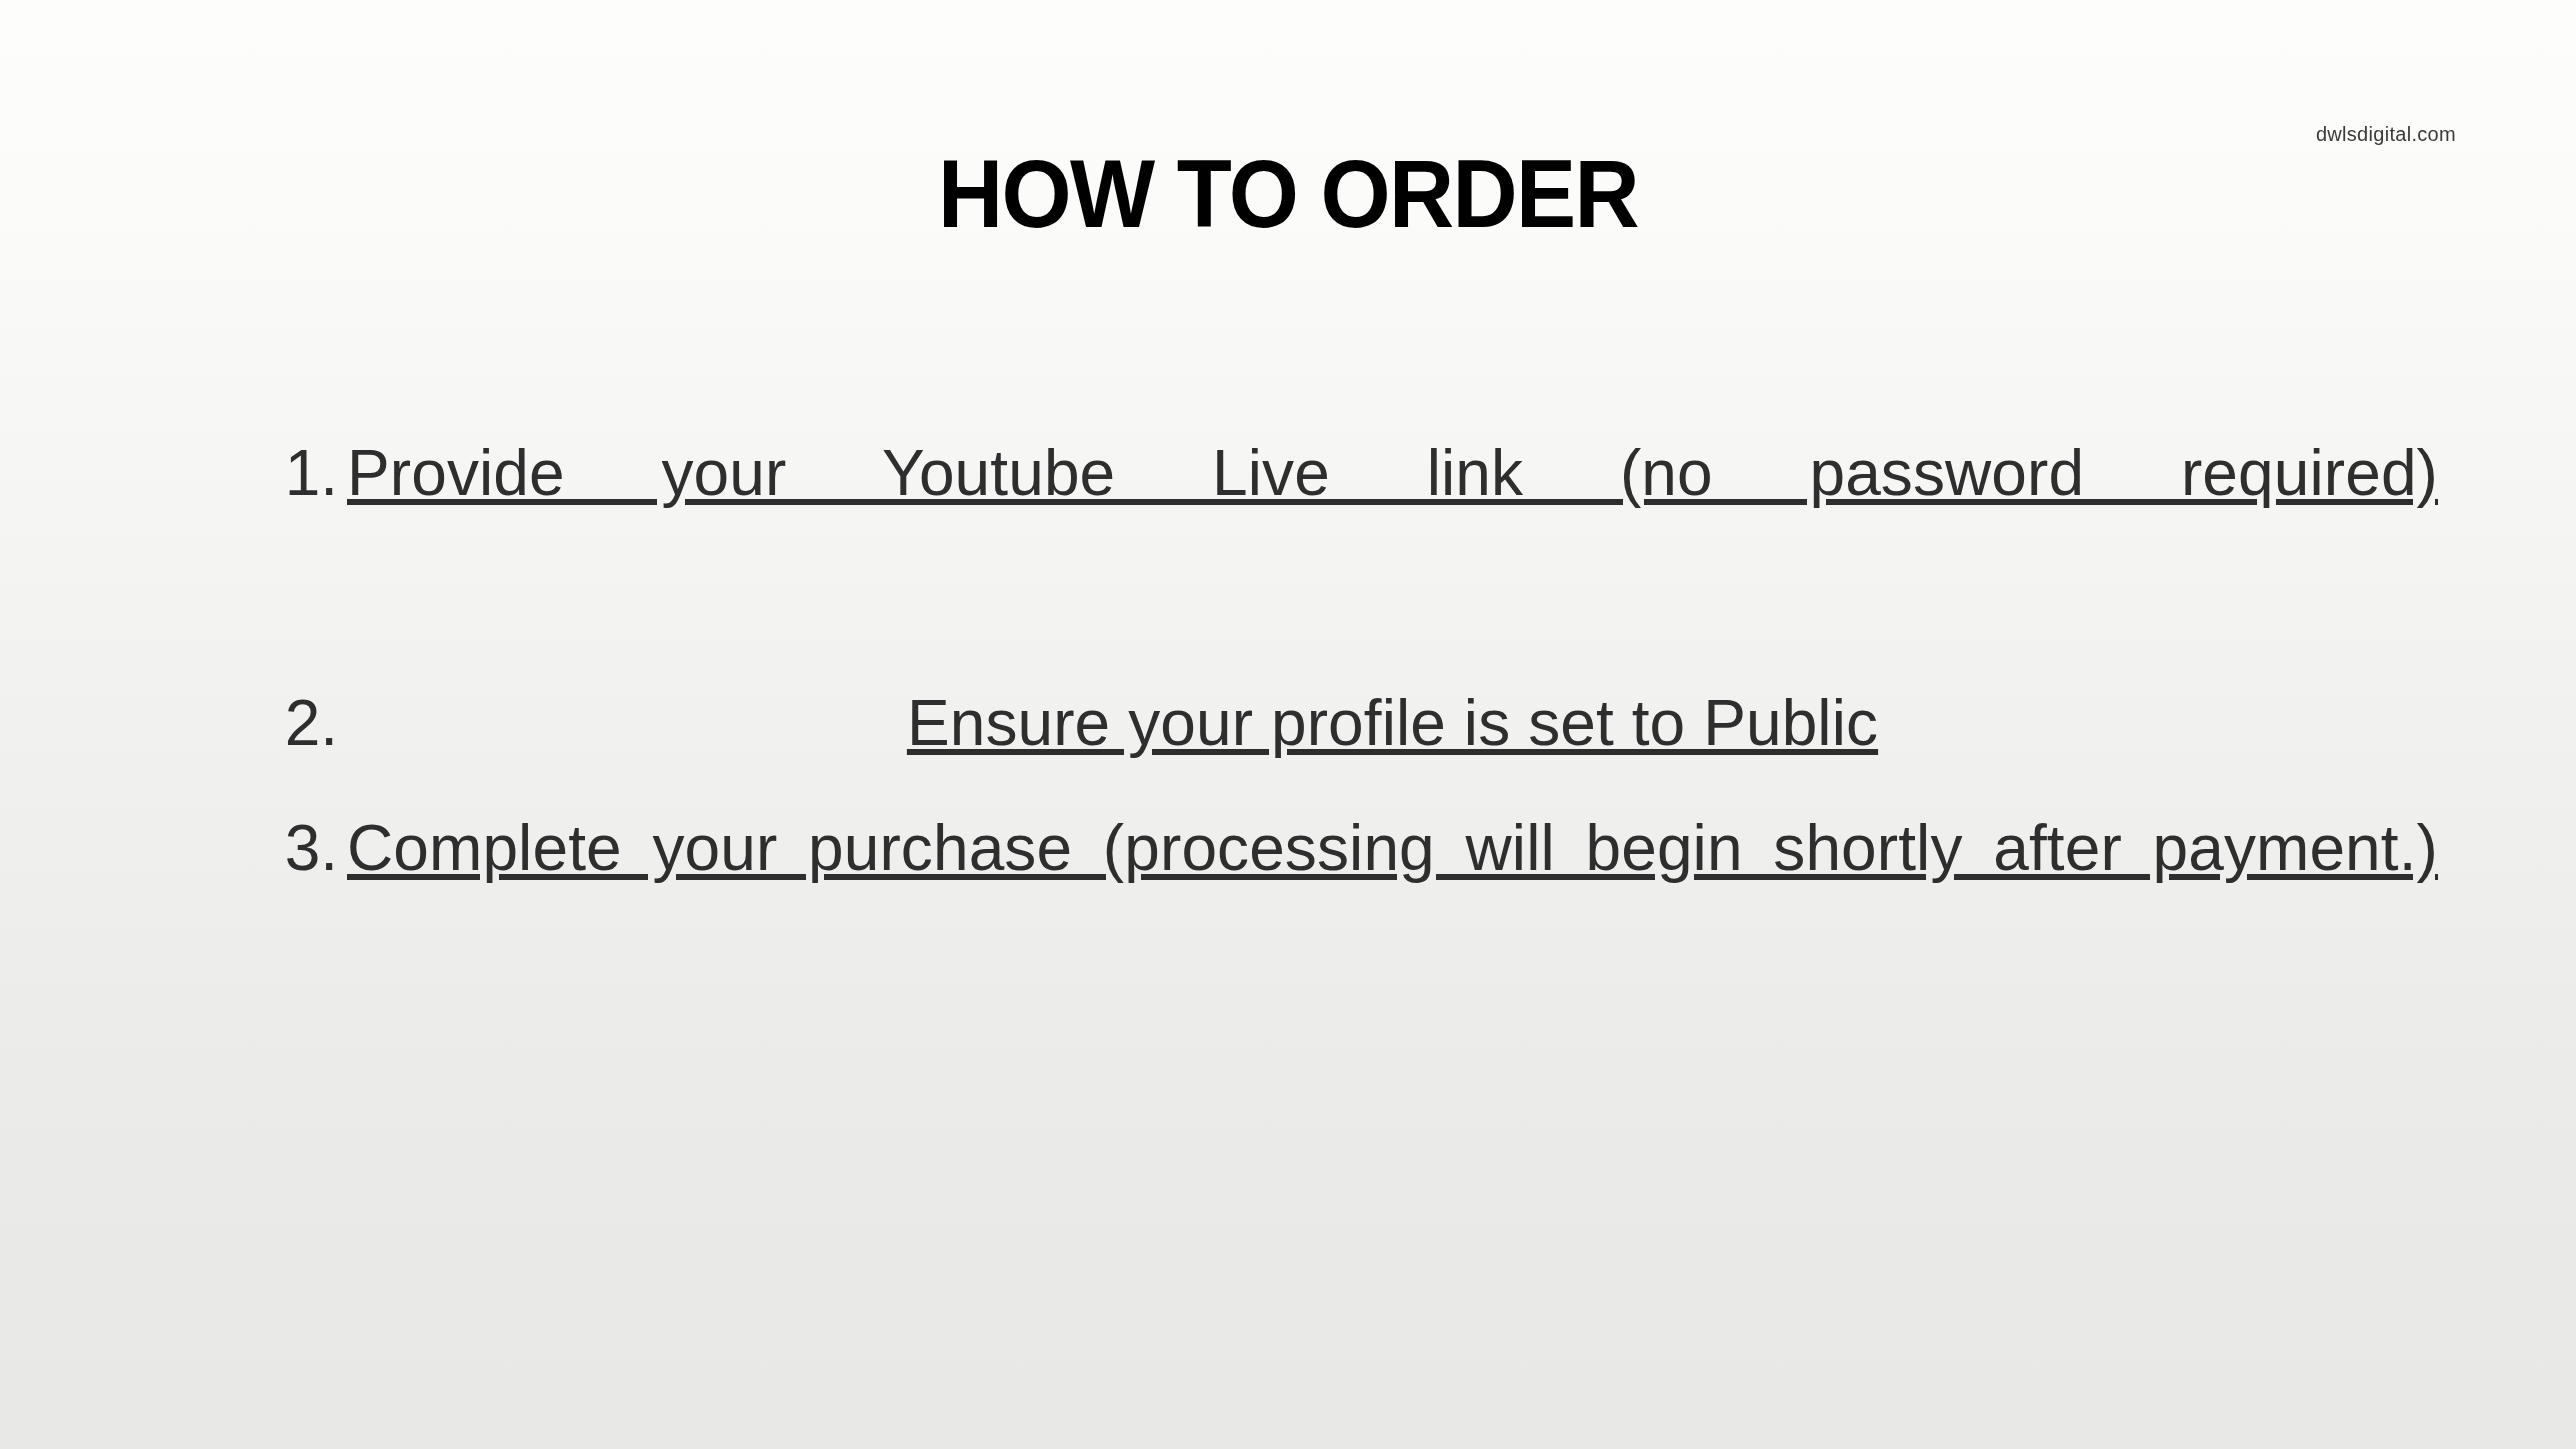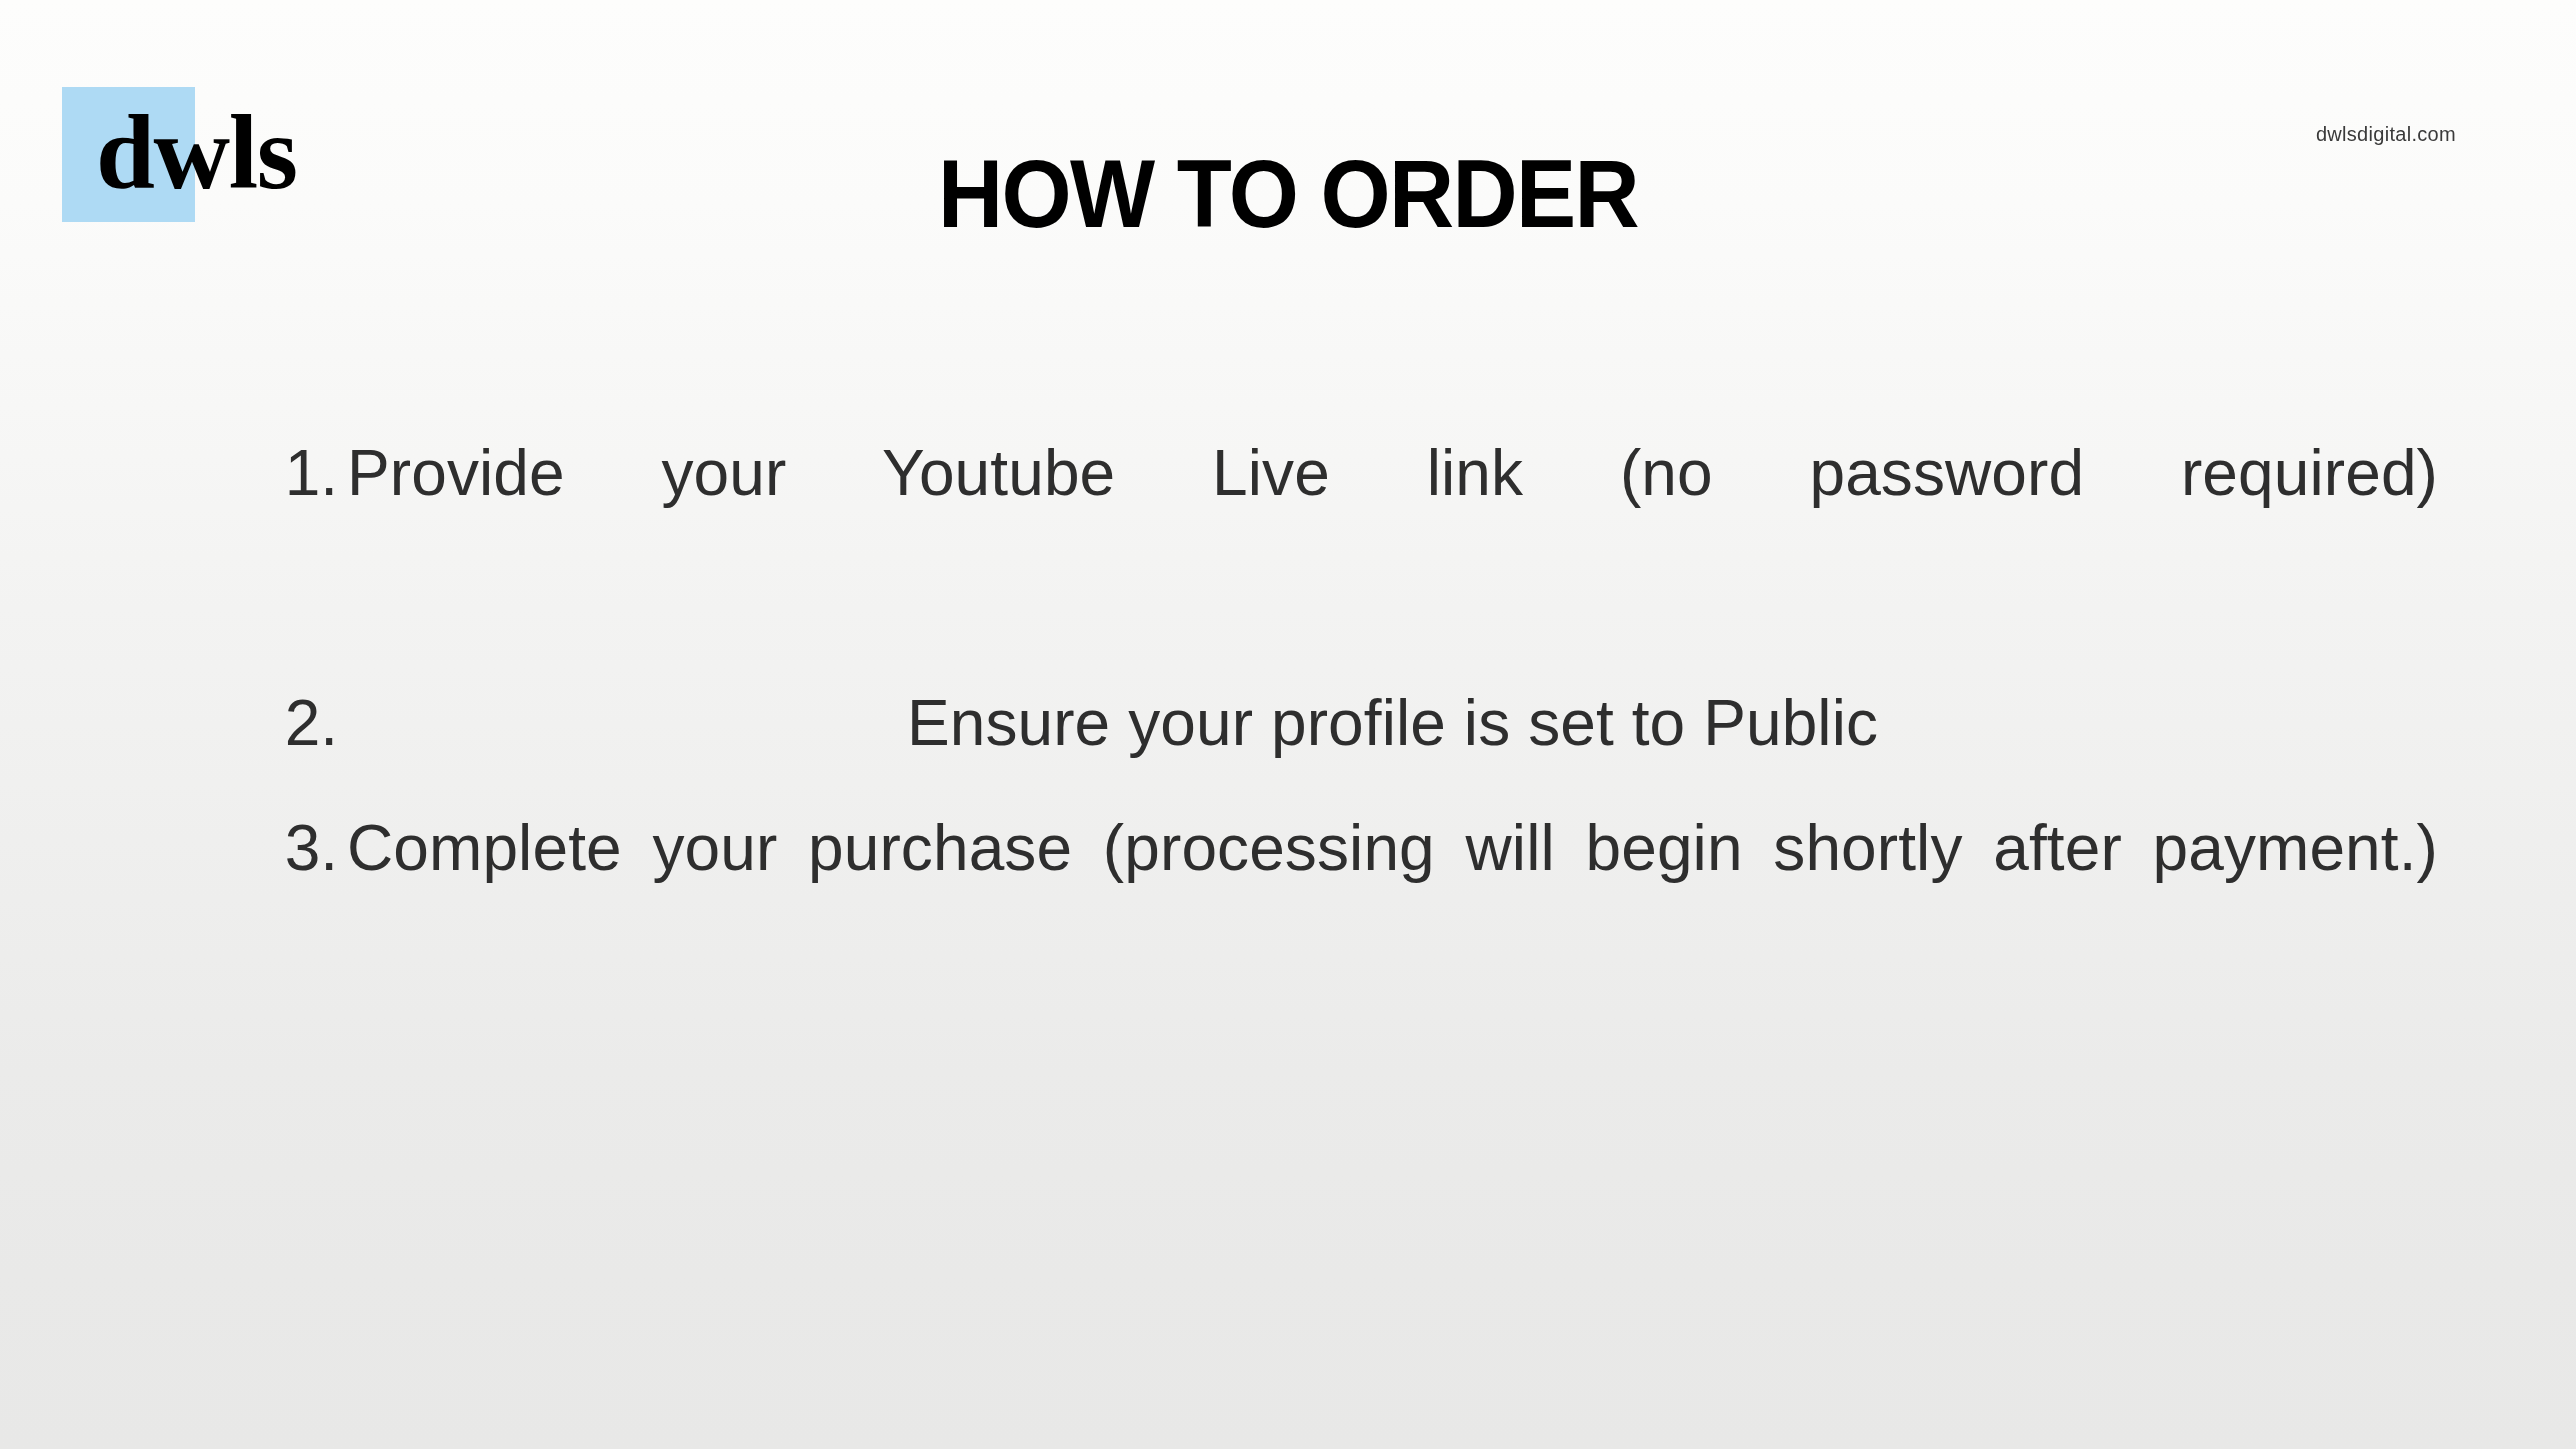--- a/index.html
+++ b/index.html
@@ -123,44 +123,41 @@
     font-family: "Liberation Sans", sans-serif;
     font-weight: 400;
     font-size: 64px;
     line-height: 125px;
     letter-spacing: 0.1px;
     color: #2e2e2e;
     text-align: justify;
     text-justify: inter-word;
     -webkit-hyphens: none;
     hyphens: none;
+    text-decoration: underline;
   }
   .order-item .body.nojustify {
     text-align: center;
   }
   
   .order-item .body::after {
     content: "";
     display: inline-block;
     width: 100%;
     height: 0;
   }
   .order-item .body.nojustify::after {
     display: none;
   }
 </style>
 </head>
 <body>
 
 <div class="slide">
 
-  <div class="logo-block">
-    <div class="logo-swatch"></div>
-    <div class="logo-wordmark">dwls</div>
-  </div>
 
   <div class="slide-title">HOW TO ORDER</div>
 
   <div class="site-url">dwlsdigital.com</div>
 
   <div class="order-list">
 
     <div class="order-item">
       <span class="marker">1.</span>
       <span class="body">Provide your Youtube Live link (no password required)</span>

